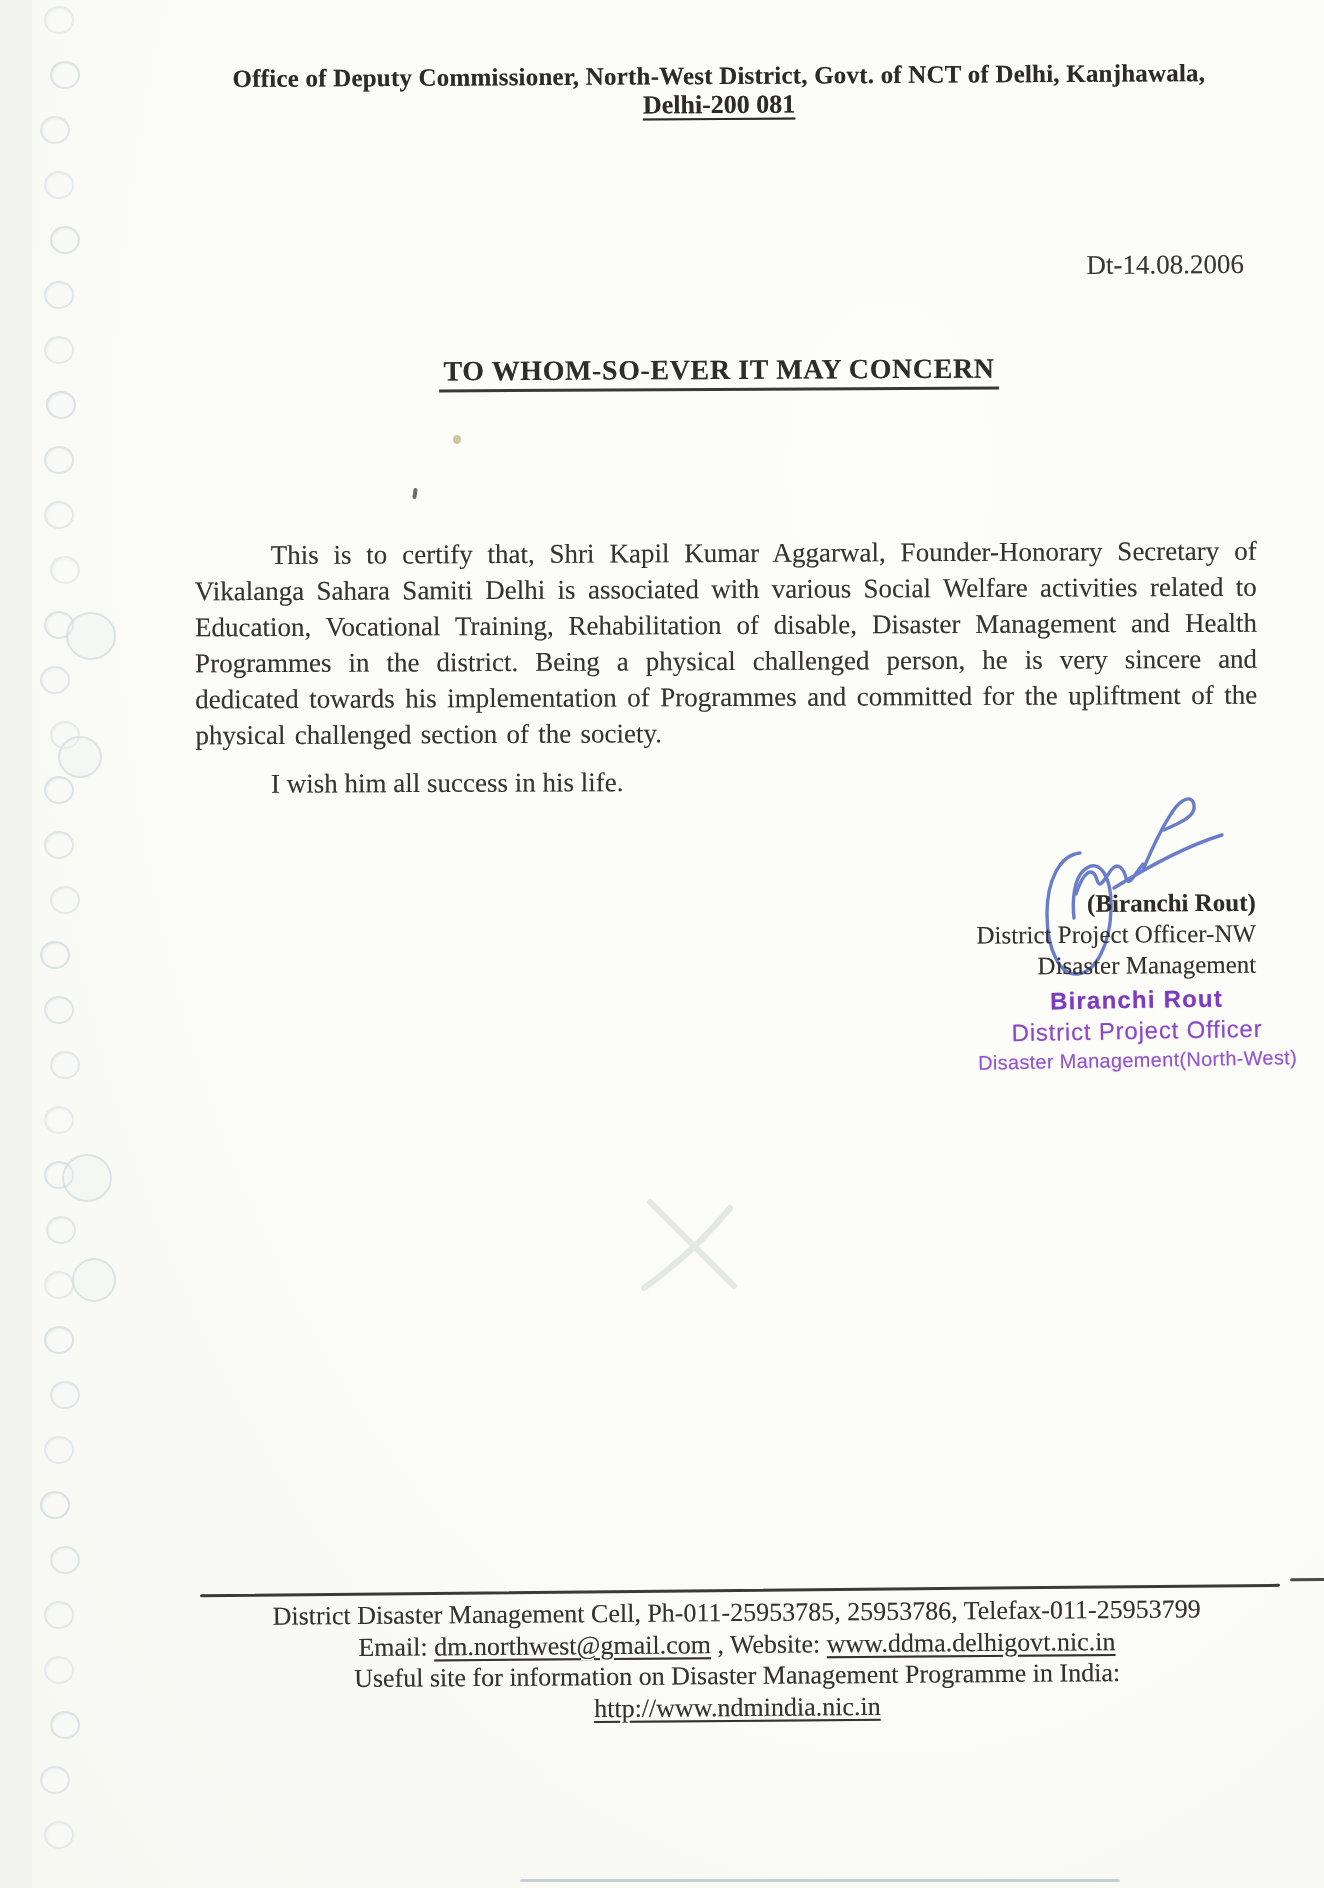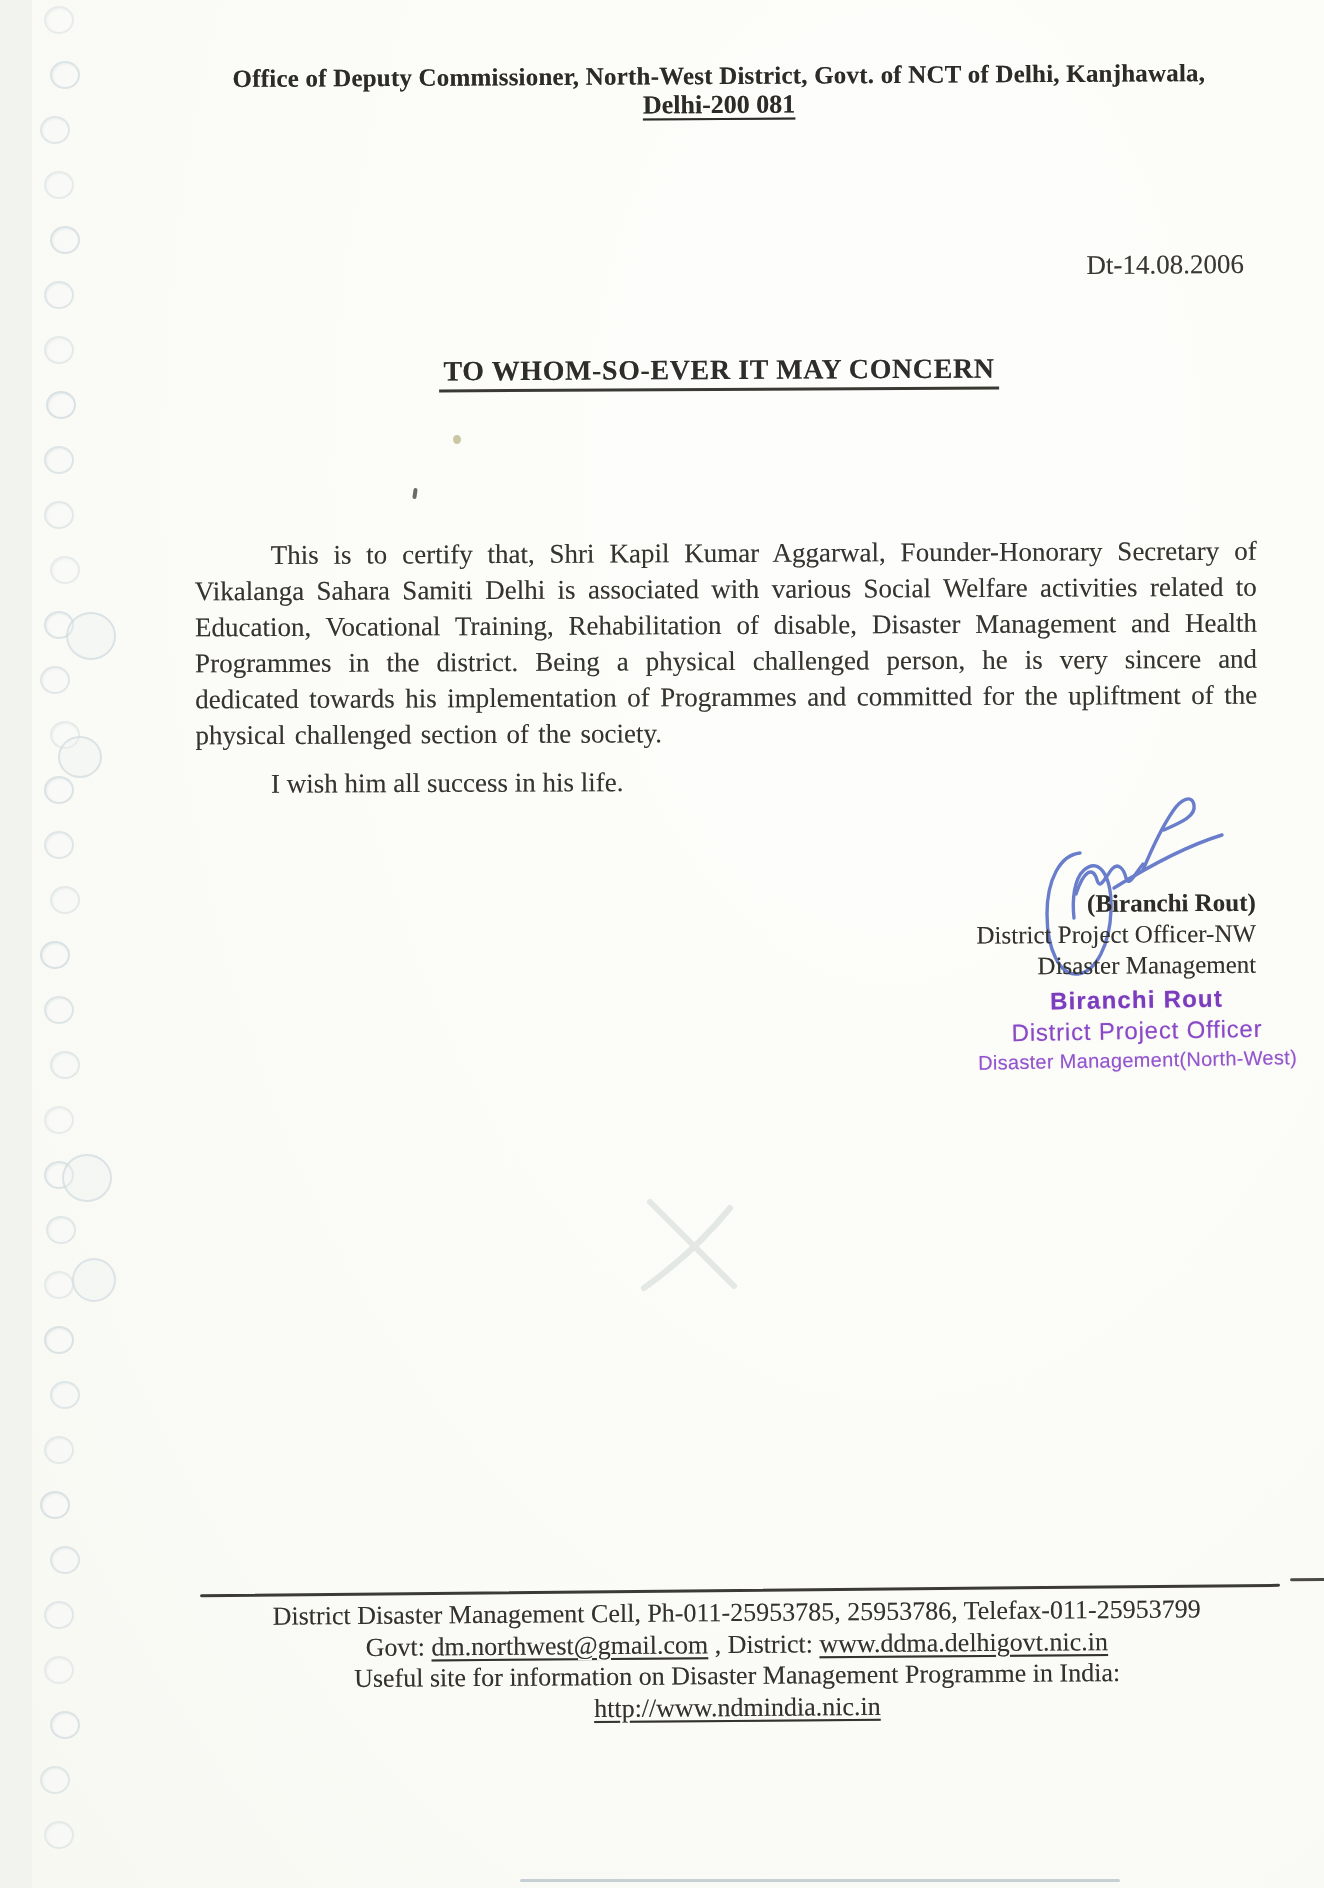--- a/index.html
+++ b/index.html
@@ -168,23 +168,23 @@
       <path d="M 100,20 C 74,52 42,80 14,100"></path>
     </g>
   </svg>
 
   <div id="footer-rule"></div>
   <div id="footer-rule-dash"></div>
 
   <div id="footer">
     <div class="f-line">District Disaster Management Cell, Ph-011-25953785, 25953786, Telefax-011-25953799</div>
     <div class="f-line">
-      <span>Govt:</span>
+      <span>Email:</span>
       <span class="u">dm.northwest@gmail.com</span>
-      <span>, District:</span>
+      <span>, Website:</span>
       <span class="u">www.ddma.delhigovt.nic.in</span>
     </div>
     <div class="f-line">Useful site for information on Disaster Management Programme in India:</div>
     <div class="f-line"><span class="u">http://www.ndmindia.nic.in</span></div>
   </div>
 
   <div id="bottom-scan-line"></div>
 
 </div>
 

